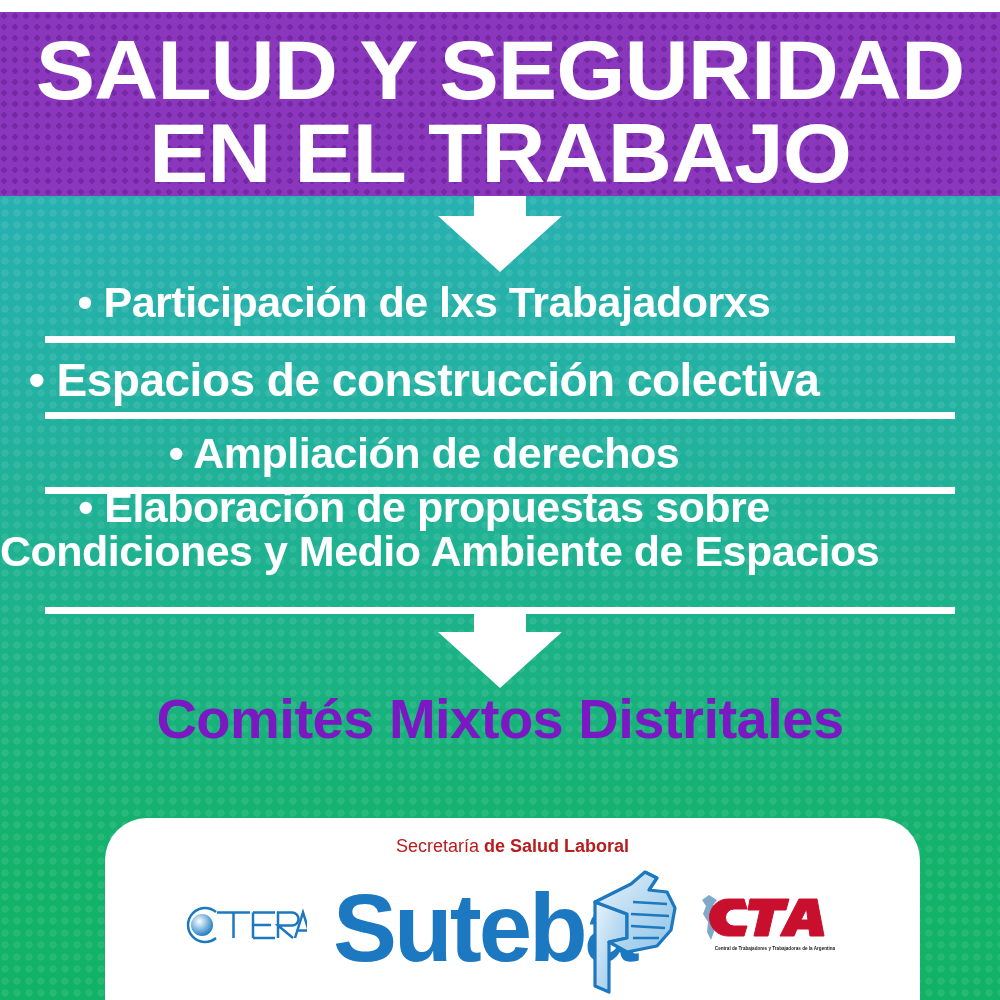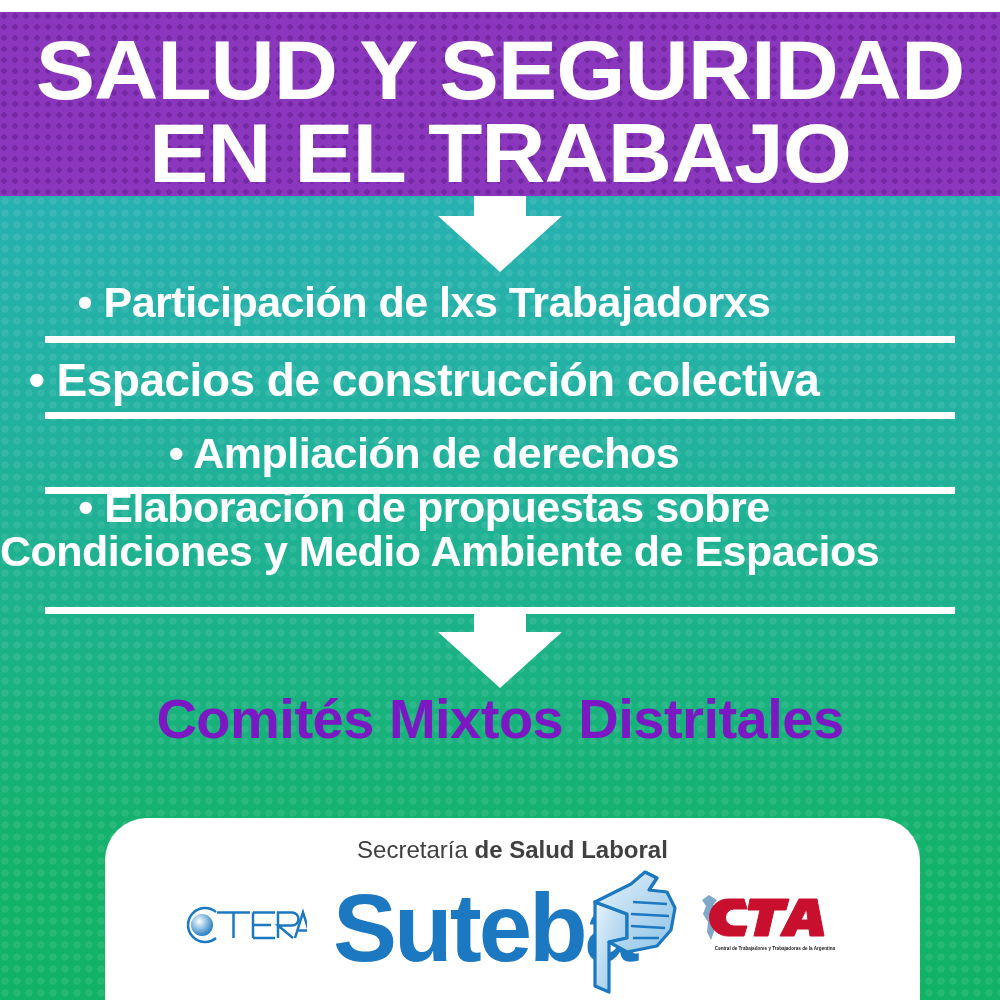--- a/index.html
+++ b/index.html
@@ -146,22 +146,22 @@
     background: #ffffff;
     border-radius: 42px 42px 0 0;
     z-index: 5;
     overflow: hidden;
   }
   #footer-heading {
     position: absolute;
     left: 0; top: 18px;
     width: 815px;
     text-align: center;
-    font-size: 24px;
-    color: #404040;
+    font-size: 18px;
+    color: #b91c1c;
     white-space: nowrap;
   }
   #footer-heading .light { font-weight: normal; }
   #footer-heading .bold  { font-weight: bold; }
 
   #logo-row {
     position: absolute;
     left: 0; top: 48px;
     width: 815px;
     height: 130px;

